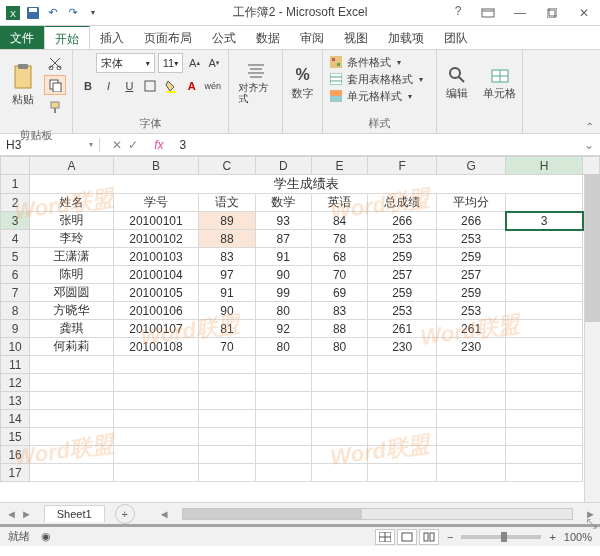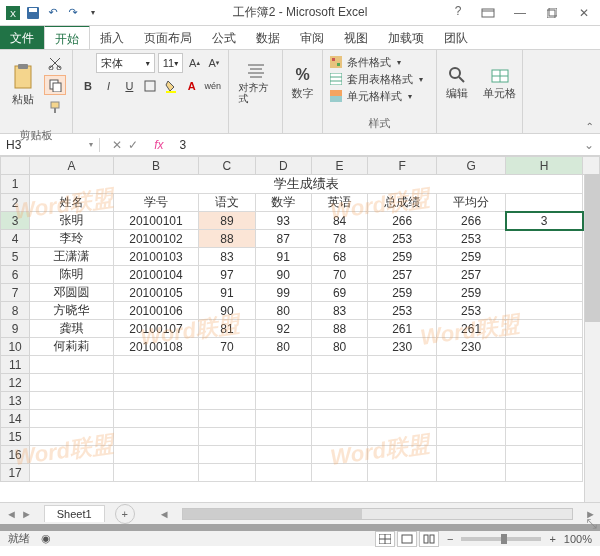--- a/index.html
+++ b/index.html
@@ -45,21 +45,21 @@
 td.cell.title { font-size:13px; }
 td.cell.hl { background:#fbe5d6; }
 td.cell.active { outline:2px solid #217346; outline-offset:-1px; }
 .wm { position:absolute; color:#f4a460; opacity:0.28; font-size:22px; font-style:italic; font-weight:bold; pointer-events:none; transform:rotate(-8deg); }
 .sheet-tabs { height:22px; border-top:1px solid #d4d4d4; display:flex; align-items:center; background:#f1f1f1; font-size:11px; }
 .sheet-nav { display:flex; gap:4px; padding:0 6px; color:#888; }
 .sheet-tab { background:#fff; border:1px solid #d4d4d4; border-bottom:none; padding:2px 12px; margin-left:6px; }
 .sheet-add { width:20px; height:20px; border:1px solid #c8c8c8; border-radius:10px; margin-left:10px; text-align:center; line-height:18px; color:#666; }
 .hscroll { flex:1; margin:0 8px; height:12px; background:#e8e8e8; border:1px solid #c8c8c8; position:relative; }
 .hscroll .thumb { position:absolute; left:0; width:46%; height:100%; background:#cdcdcd; }
-.statusbar { height:22px; background:#f1f1f1; border-top:7px solid #a3a3a3; display:flex; align-items:center; justify-content:space-between; padding:0 8px; font-size:11px; color:#555; }
+.statusbar { height:22px; background:#f1f1f1; border-top:3px solid #a3a3a3; display:flex; align-items:center; justify-content:space-between; padding:0 8px; font-size:11px; color:#555; }
 .status-right { display:flex; align-items:center; gap:8px; }
 .view-btns { display:flex; gap:2px; }
 .view-btn { width:20px; height:16px; border:1px solid #c8c8c8; background:#fff; display:flex; align-items:center; justify-content:center; font-size:9px; }
 .zoom-slider { width:80px; height:4px; background:#c8c8c8; position:relative; }
 .zoom-slider .zthumb { position:absolute; left:50%; top:-3px; width:6px; height:10px; background:#888; }
 .vscroll { position:absolute; right:0; top:18px; bottom:0; width:16px; background:#f1f1f1; border-left:1px solid #d4d4d4; }
 .vscroll .vthumb { position:absolute; top:0; width:100%; height:45%; background:#cdcdcd; }
 .expand { position:absolute; bottom:2px; right:18px; font-size:13px; color:#888; }
 svg { display:block; }
 </style>
@@ -184,20 +184,21 @@
               </svg>
         </div>
         <div class="small-btn">
               <span style="color:#c00;font-weight:bold">A</span>
             </div>
         <div class="small-btn">
               <span style="font-size:9px">wén</span>
             </div>
       </div>
     </div>
+    <div class="rgroup-label">字体</div>
   </div>
 
   <div class="rgroup" style="width:54px">
     <div class="rgroup-body" style="justify-content:center">
       <div class="big-btn">
         <svg width="20" height="18">
               <line x1="2" y1="3" x2="18" y2="3" stroke="#555"></line>
               <line x1="4" y1="7" x2="16" y2="7" stroke="#555"></line>
               <line x1="2" y1="11" x2="18" y2="11" stroke="#555"></line>
               <line x1="4" y1="15" x2="16" y2="15" stroke="#555"></line>

